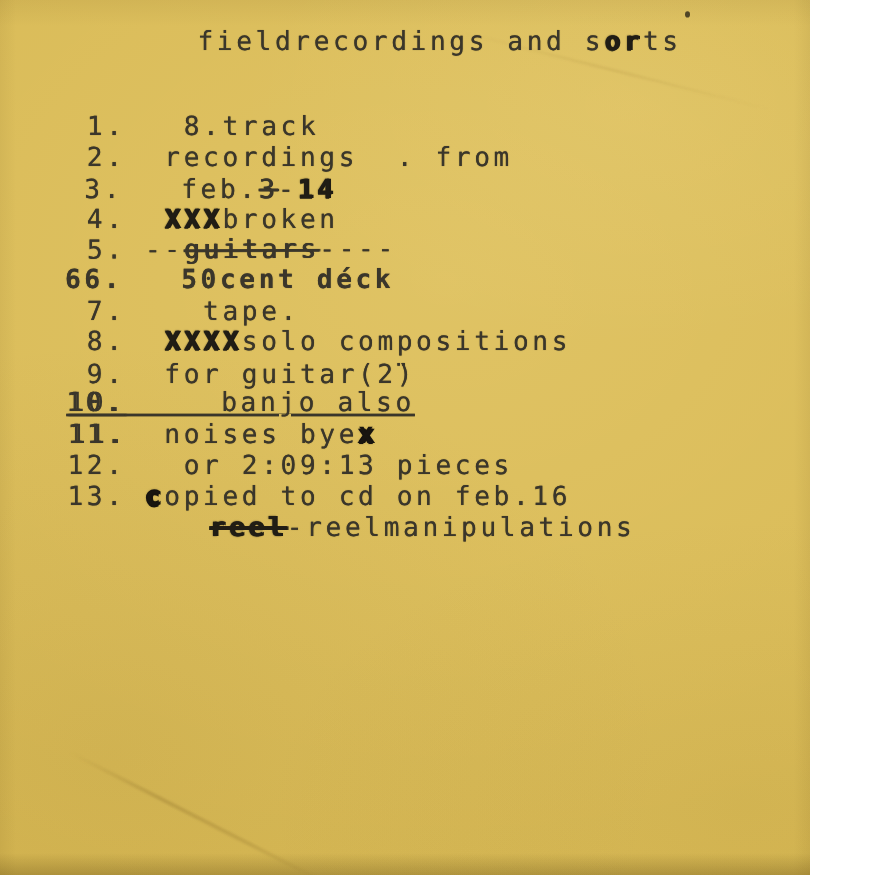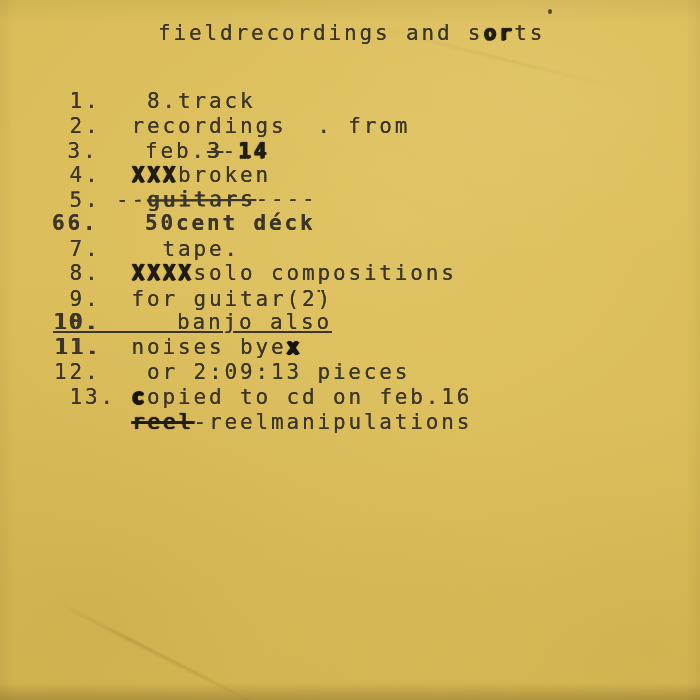--- a/index.html
+++ b/index.html
@@ -6,21 +6,21 @@
     --paper:#d8b954;
     --ink:#3a362b;
     --blot:#201d15;
   }
   html,body{margin:0;padding:0;}
   body{
     width:700px;height:700px;overflow:hidden;
     font-family:"DejaVu Sans Mono","Liberation Mono",monospace;
   }
   .paper{
-    position:relative;width:700px;height:700px;
+    position:relative;width:648px;height:700px;
     background-color:var(--paper);
     background-image:
       radial-gradient(1150px 850px at 55% 32%, rgba(255,236,165,0.20), rgba(0,0,0,0) 62%),
       radial-gradient(520px 320px at 78% 12%, rgba(255,240,180,0.10), rgba(0,0,0,0) 60%),
       radial-gradient(800px 600px at 14% 86%, rgba(125,95,25,0.10), rgba(0,0,0,0) 55%),
       radial-gradient(700px 420px at 92% 92%, rgba(125,95,25,0.08), rgba(0,0,0,0) 55%),
       linear-gradient(to bottom, rgba(110,85,20,0.10) 0%, rgba(0,0,0,0) 3%, rgba(0,0,0,0) 97.5%, rgba(85,65,12,0.30) 100%),
       linear-gradient(to right, rgba(110,85,20,0.09) 0%, rgba(0,0,0,0) 2%, rgba(0,0,0,0) 98%, rgba(110,85,20,0.10) 100%);
   }
   .crease{
@@ -52,37 +52,38 @@
     position:absolute;left:54px;top:89px;
     line-height:24.6px;
   }
   .row{position:relative;}
   
   .r3{transform:translate(-2px,1px);}
   .r5{transform:rotate(-0.25deg);}
   .r6{transform:translate(-2px,-1px);font-weight:bold;}
   .r9{transform:translateY(1px);}
   .r10{transform:translateX(-1px);text-decoration:underline;}
-  .r13{transform:translateY(1px);text-align:right;}
+  .r13{transform:translateY(1px);}
   .r14{transform:translateY(1px);}
   .seg{}
   .seg-blot{
     color:var(--blot);font-weight:bold;
     text-shadow:0 0 1.2px var(--blot), 1.3px 0 var(--blot), 0 0.8px rgba(32,29,21,0.75);
   }
   .seg-strike{
     text-decoration:line-through;
     text-decoration-thickness:2.4px;
     text-shadow:0.9px 0 currentColor, 0 0 0.6px rgba(52,46,28,0.85);
   }
   .seg-blotstrike{
-    color:var(--blot);font-weight:normal;
+    color:var(--blot);font-weight:bold;
     text-decoration:line-through;
     text-decoration-thickness:2.6px;
     text-shadow:0 0 1.2px var(--blot), 1.3px 0 var(--blot);
+    margin-left:36px;
   }
   .seg-heavy{
     color:#181510;font-weight:bold;
     text-shadow:0 0 2px #181510, 1.6px 0 #181510, -1px 0 #181510, 0 1.2px #181510, 0 -1px #181510;
   }
   .seg-dbl{
     text-shadow:1.9px 0 currentColor, 0 0 0.6px rgba(52,46,28,0.85);
   }
 </style>
 </head>

